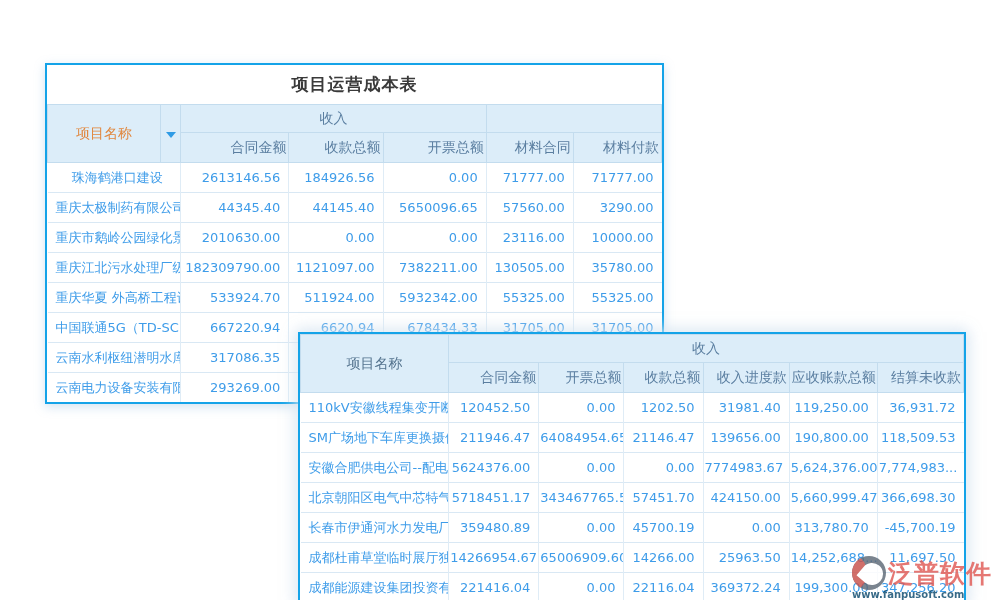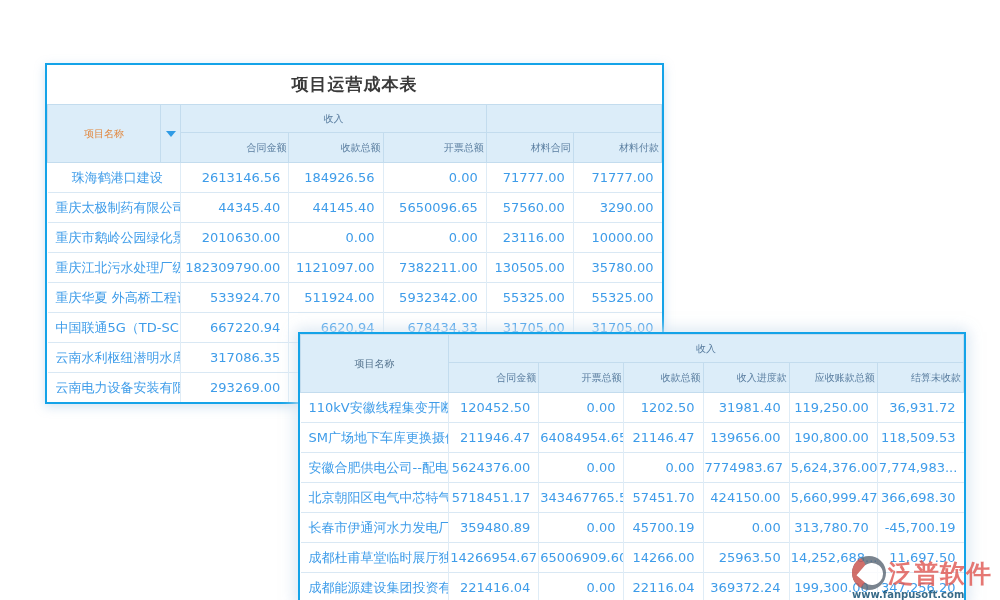--- a/index.html
+++ b/index.html
@@ -29,21 +29,21 @@
   .panel-title{
     height:39px;line-height:39px;text-align:center;
     font-size:17px;font-weight:bold;color:#3A3A3A;letter-spacing:1px;
     background:#fff;
   }
 
   
   table.grid{border-collapse:collapse;table-layout:fixed;width:100%;}
   table.grid thead th{
     background:#DCEDF9;color:#5A7EA0;
-    font-size:10px;font-weight:normal;
+    font-size:14px;font-weight:normal;
     border:1px solid #C3DCEE;height:27px;
     overflow:hidden;white-space:nowrap;padding:0 2px;
   }
   table.grid thead tr.sub-row th{height:29px;text-align:right;}
   #panel-cost .name-th{color:#E1873E;}
   #panel-summary .name-th{color:#54738E;}
   .arrow-th{padding:0;}
   .tri{
     display:inline-block;width:0;height:0;
     border-left:5px solid transparent;border-right:5px solid transparent;

